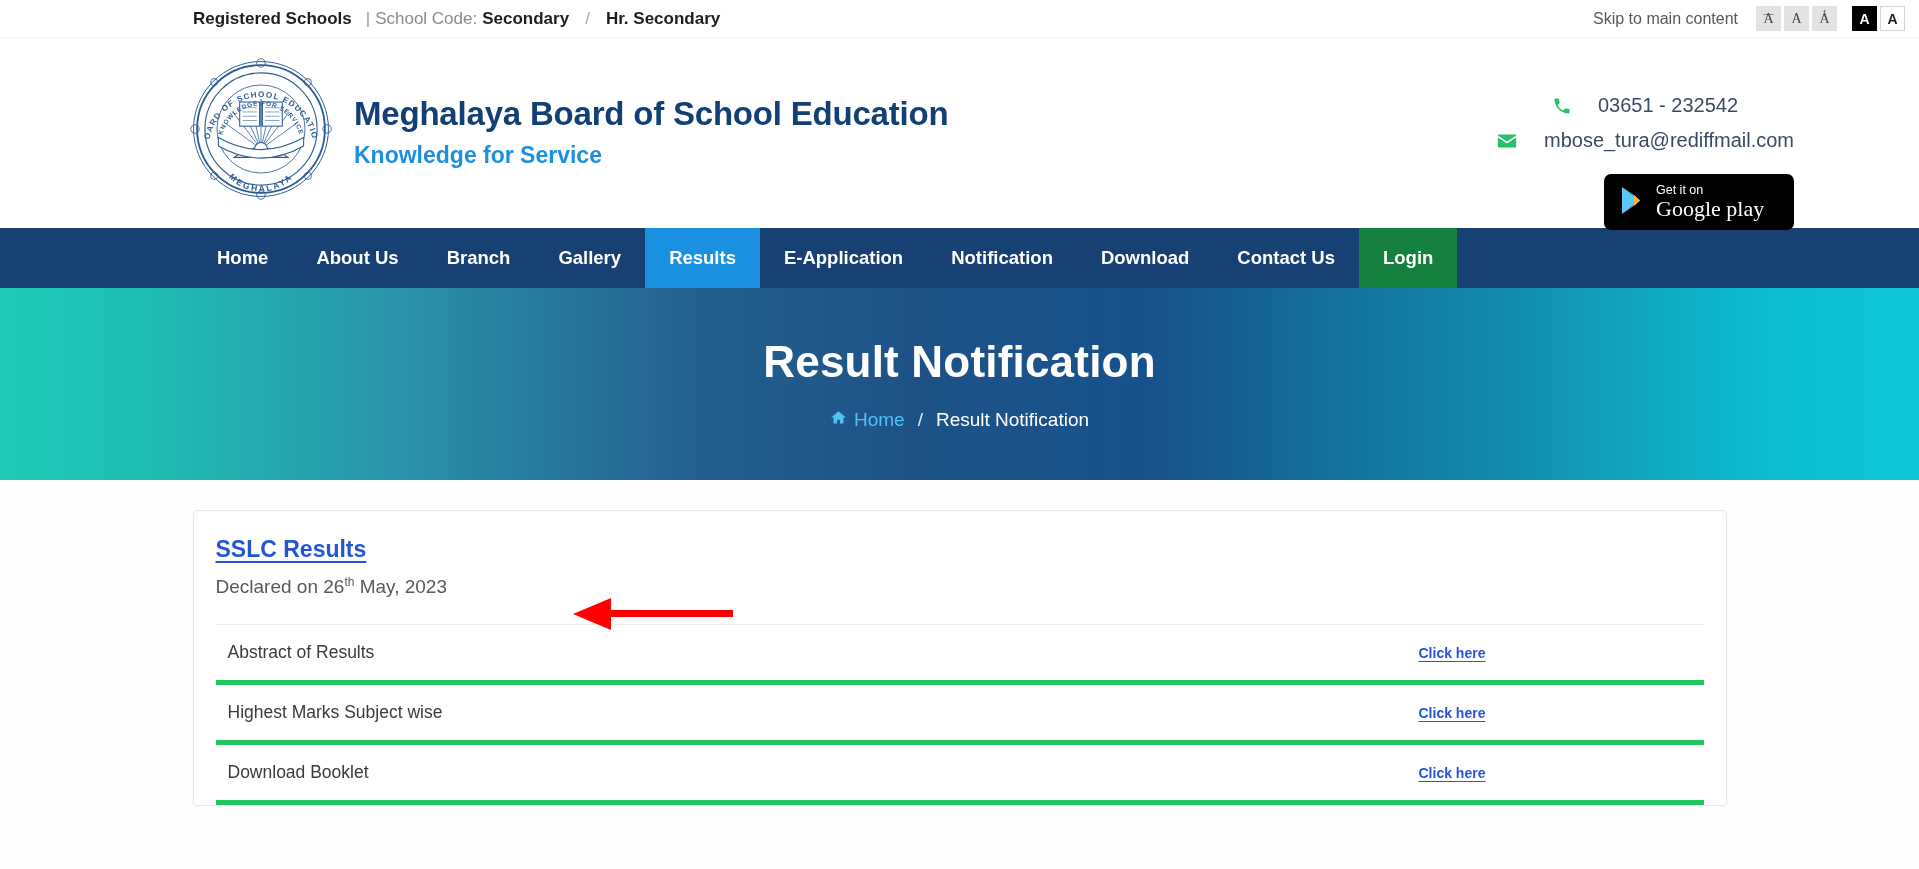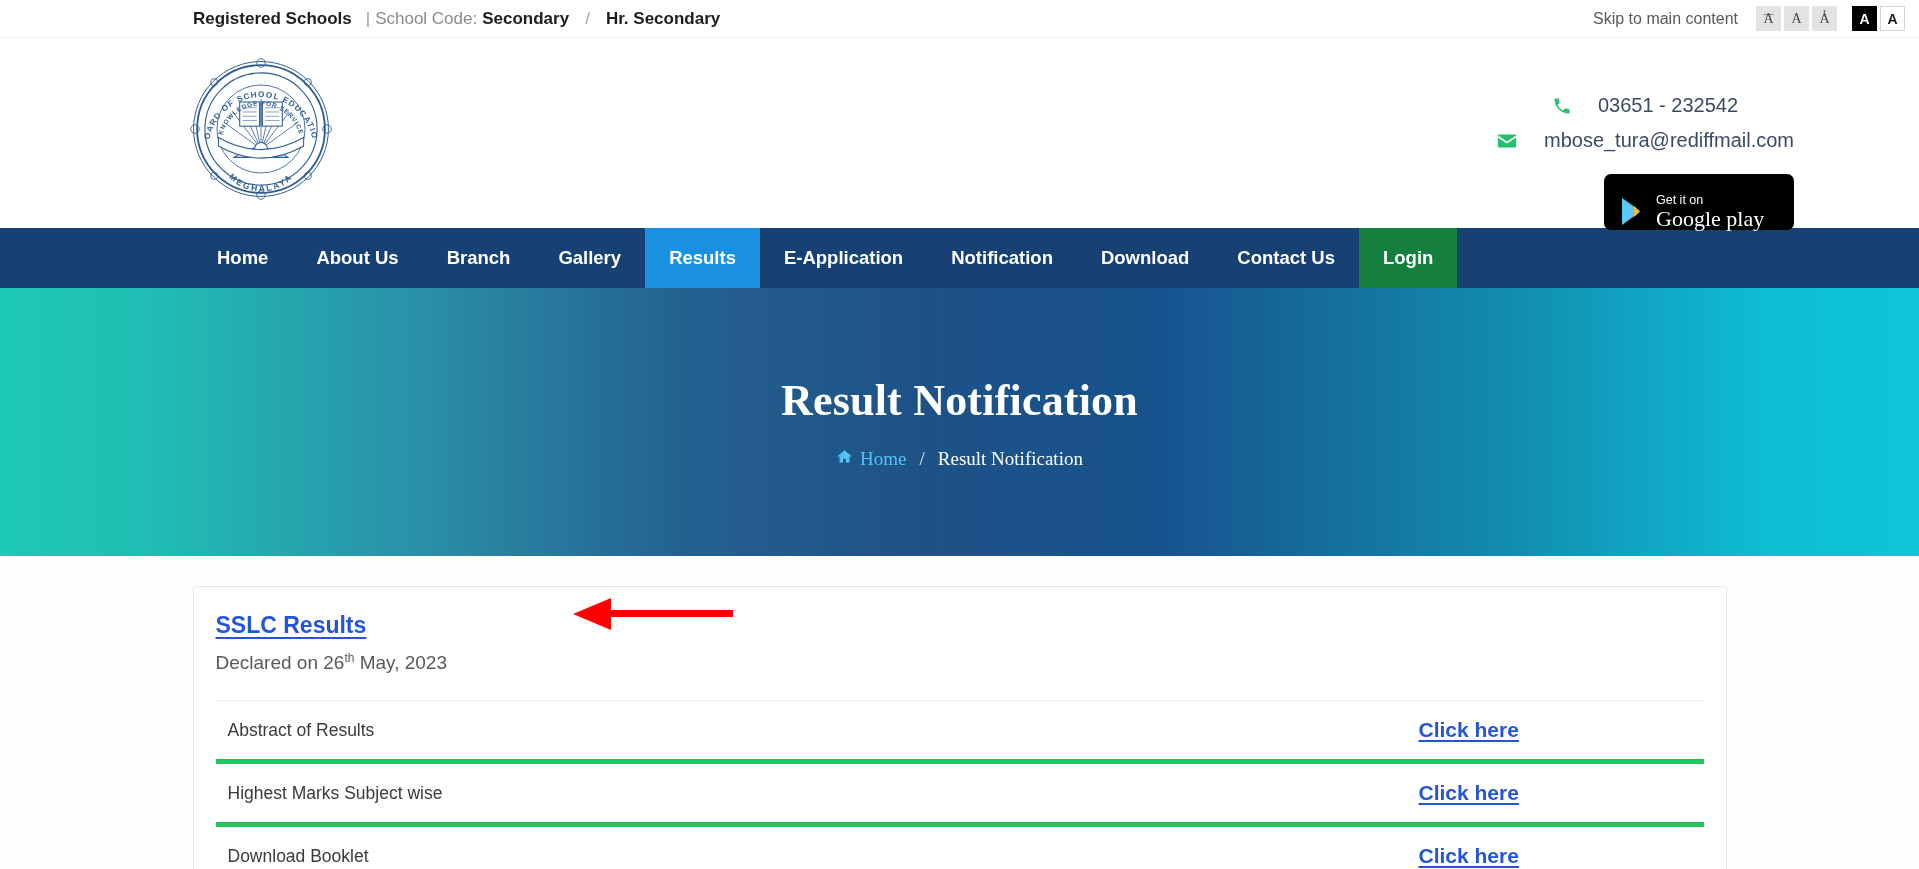--- a/index.html
+++ b/index.html
@@ -111,21 +111,21 @@
     color: #3b4a63;
     margin-bottom: 12px;
   }
   .ico-green { color: #25c16a; display: inline-flex; align-items: center; }
   .gplay {
     margin-top: 10px;
     width: 190px; height: 56px;
     background: #000000;
     border-radius: 7px;
     display: flex;
-    align-items: flex-end;
+    align-items: center;
     gap: 10px;
     padding: 0 16px;
     cursor: pointer;
     float: right;
   }
   .gplay-txt { text-align: left; line-height: 1.05; }
   .gplay-small { color: #ffffff; font-size: 12.5px; display: block; }
   .gplay-big { color: #ffffff; font-size: 22px; display: block; font-family: "Liberation Serif", serif; }
   .gplay-big .light { font-weight: 400; }
 
@@ -146,29 +146,28 @@
     font-weight: 700;
     cursor: pointer;
     white-space: nowrap;
     text-decoration: none;
   }
   .nav-item.active { background: #1a91e0; }
   .nav-item.login { background: #15803d; }
 
   
   .hero {
-    height: 268px;
+    height: 192px;
     background: linear-gradient(90deg,
       #1ec9b6 0%, #20bdb4 8%, #2a8fa8 22%, #23608f 36%,
       #1e5287 48%, #17528c 60%, #128aad 78%, #0ebdd2 92%, #0dc6d8 100%);
     display: flex;
     flex-direction: column;
     align-items: center;
     justify-content: center;
-    font-family: Liberation Serif, serif;
   }
   .hero-title {
     color: #ffffff;
     font-size: 44px;
     font-weight: 700;
     letter-spacing: 0.2px;
   }
   .hero-crumb {
     margin-top: 22px;
     display: flex;
@@ -233,21 +232,21 @@
   .res-table td.link-cell {
     width: 330px;
     text-align: left;
     padding-left: 45px;
   }
   .click-link {
     color: #2255d8;
     font-weight: 700;
     text-decoration: underline;
     text-underline-offset: 3px;
-    font-size: 21px;
+    font-size: 14px;
     cursor: pointer;
   }
 
   
   .annot-arrow {
     position: absolute;
     left: 573px;
     top: 594px;
     width: 160px;
     height: 40px;
@@ -354,20 +353,24 @@
           <textPath href="#arcTop" startOffset="50%" text-anchor="middle">BOARD OF SCHOOL EDUCATION</textPath>
         </text>
         <text font-family="Liberation Sans, sans-serif" font-size="9" font-weight="700" fill="#2e5d96" letter-spacing="1.2">
           <textPath href="#arcBan" startOffset="50%" text-anchor="middle">KNOWLEDGE FOR SERVICE</textPath>
         </text>
         <text font-family="Liberation Sans, sans-serif" font-size="12" font-weight="700" fill="#2e5d96" letter-spacing="3">
           <textPath href="#arcBot" startOffset="50%" text-anchor="middle">MEGHALAYA</textPath>
         </text>
       </svg>
     </div>
+    <div class="brand-text">
+      <div class="brand-title">Meghalaya Board of School Education</div>
+      <div class="brand-tagline">Knowledge for Service</div>
+    </div>
   </div>
 
   <div class="contact">
     <div class="contact-row">
       <span class="ico-green">
         <svg width="20" height="20" viewBox="0 0 24 24" fill="currentColor">
             <path d="M6.6 10.8c1.4 2.8 3.8 5.1 6.6 6.6l2.2-2.2c.3-.3.7-.4 1-.2 1.2.4 2.4.6 3.6.6.6 0 1 .4 1 1V20c0 .6-.4 1-1 1-9.4 0-17-7.6-17-17 0-.6.4-1 1-1h3.5c.6 0 1 .4 1 1 0 1.3.2 2.5.6 3.6.1.4 0 .8-.2 1l-2.3 2.2z"></path>
           </svg>
       </span>
       <span>03651 - 232542</span>

